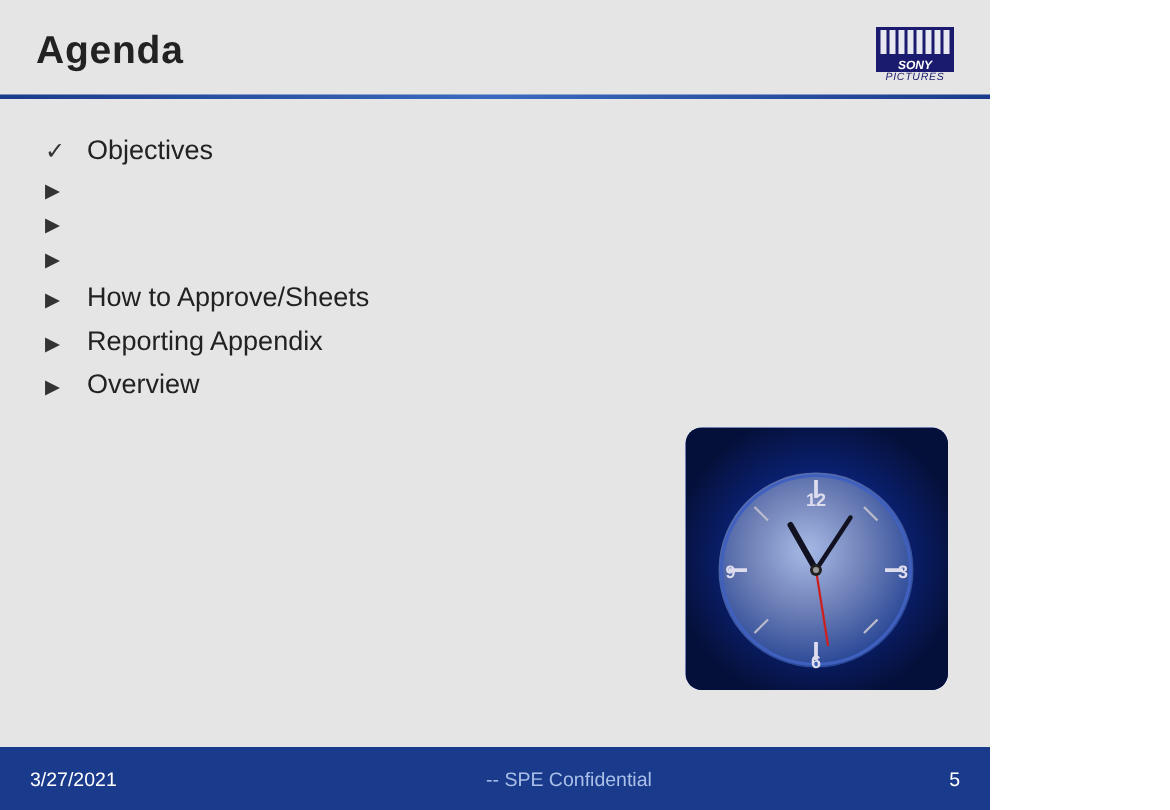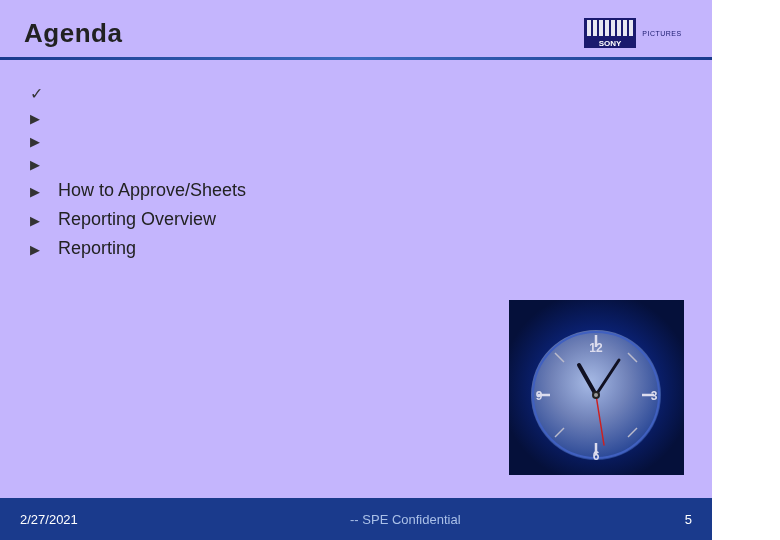--- a/index.html
+++ b/index.html
@@ -6,23 +6,23 @@
     body {
       width: 780px;
       height: 540px;
       background: #fff;
       font-family: Arial, sans-serif;
       overflow: hidden;
       position: relative;
     }
 
     .slide {
-      width: 712px;
+      width: 660px;
       height: 540px;
-      background: #c4b5fd;
+      background: #e5e5e5;
       position: relative;
     }
 
     
     .header {
       padding: 18px 24px 8px 24px;
       display: flex;
       align-items: flex-start;
       justify-content: space-between;
     }
@@ -30,22 +30,22 @@
     .title {
       font-size: 26px;
       font-weight: bold;
       color: #222;
       letter-spacing: 0.02em;
     }
 
     
     .logo-box {
       display: flex;
-      flex-direction: row;
-      align-items: center;
+      flex-direction: column;
+      font-style: italic;
     }
 
     .logo-sub {
       font-size: 7px;
       color: #1a1a6e;
       text-align: center;
       width: 52px;
       letter-spacing: 0.5px;
     }
 
@@ -87,25 +87,25 @@
     }
 
     .agenda-list li.checkmark .bullet {
       color: #333;
     }
 
     
     .clock-image {
       width: 175px;
       height: 175px;
-      border-radius: 0;
+      border-radius: 11px;
       background: radial-gradient(circle at 50% 50%, #0a1a5e 0%, #1a3a9e 30%, #3060c0 60%, #1030a0 100%);
       position: absolute;
       right: 28px;
-      bottom: 65px;
+      bottom: 80px;
       overflow: hidden;
       flex-shrink: 0;
     }
 
     
     .clock-svg {
       width: 100%;
       height: 100%;
     }
 
@@ -166,41 +166,42 @@
       <div class="logo-sub">PICTURES</div>
     </div>
   </div>
 
   <div class="divider"></div>
 
   <div class="content">
     <ul class="agenda-list" id="agenda-list">
     <li class="checkmark">
           <span class="bullet">✓</span>
+          <span>Objectives</span>
         </li>
         <li class="">
           <span class="bullet" style="font-size: 13px; color: rgb(51, 51, 51);">▶</span>
         </li>
         <li class="">
           <span class="bullet" style="font-size: 13px; color: rgb(51, 51, 51);">▶</span>
         </li>
         <li class="">
           <span class="bullet" style="font-size: 13px; color: rgb(51, 51, 51);">▶</span>
         </li>
         <li class="">
           <span class="bullet" style="font-size: 13px; color: rgb(51, 51, 51);">▶</span>
           <span>How to Approve/Sheets</span>
         </li>
         <li class="">
           <span class="bullet" style="font-size: 13px; color: rgb(51, 51, 51);">▶</span>
-          <span>Reporting Overview</span>
-        </li>
-        <li class="">
-          <span class="bullet" style="font-size: 13px; color: rgb(51, 51, 51);">▶</span>
-          <span>Reporting</span>
+          <span>Reporting Appendix</span>
+        </li>
+        <li class="">
+          <span class="bullet" style="font-size: 13px; color: rgb(51, 51, 51);">▶</span>
+          <span>Overview</span>
         </li>
       </ul>
   </div>
 
   <div class="clock-image">
     <svg class="clock-svg" viewBox="0 0 175 175" xmlns="http://www.w3.org/2000/svg">
 
       <defs>
         <radialGradient id="bg" cx="50%" cy="50%" r="55%">
           <stop offset="0%" stop-color="#1840b0"></stop>
@@ -238,17 +239,17 @@
       <line x1="87" y1="95" x2="110" y2="60" stroke="#112" stroke-width="3" stroke-linecap="round"></line>
 
       <line x1="87" y1="95" x2="95" y2="145" stroke="#cc2020" stroke-width="1.5" stroke-linecap="round"></line>
 
       <circle cx="87" cy="95" r="4" fill="#222"></circle>
       <circle cx="87" cy="95" r="2" fill="#999"></circle>
     </svg>
   </div>
 
   <div class="footer">
-    <span class="footer-date">2/27/2021</span>
+    <span class="footer-date">3/27/2021</span>
     <span class="footer-confidential">-- SPE Confidential</span>
     <span class="footer-page">5</span>
   </div>
 </div>
 
 </body></html>

